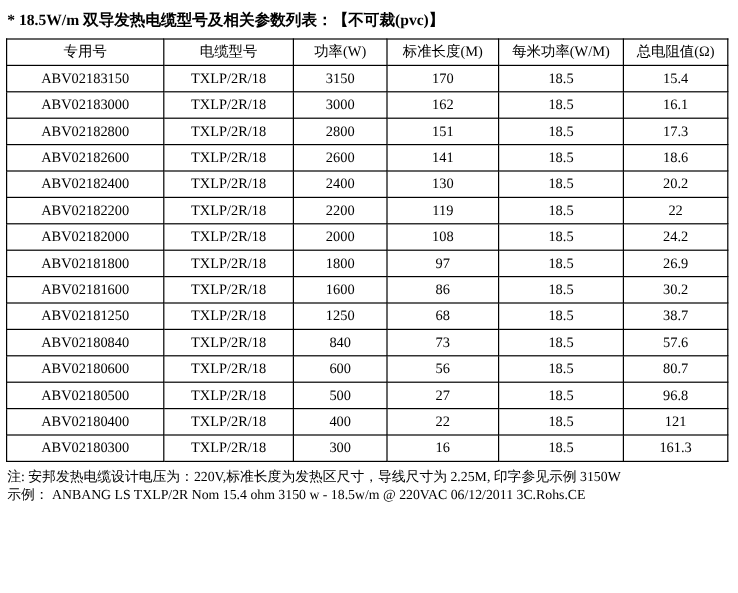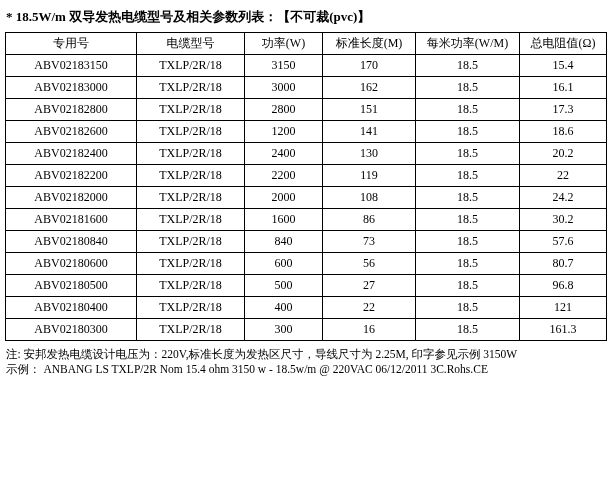--- a/index.html
+++ b/index.html
@@ -113,21 +113,21 @@
         <td>ABV02182800</td>
         <td>TXLP/2R/18</td>
         <td>2800</td>
         <td>151</td>
         <td>18.5</td>
         <td>17.3</td>
       </tr>
       <tr>
         <td>ABV02182600</td>
         <td>TXLP/2R/18</td>
-        <td>1200</td>
+        <td>2600</td>
         <td>141</td>
         <td>18.5</td>
         <td>18.6</td>
       </tr>
       <tr>
         <td>ABV02182400</td>
         <td>TXLP/2R/18</td>
         <td>2400</td>
         <td>130</td>
         <td>18.5</td>
@@ -143,26 +143,42 @@
       </tr>
       <tr>
         <td>ABV02182000</td>
         <td>TXLP/2R/18</td>
         <td>2000</td>
         <td>108</td>
         <td>18.5</td>
         <td>24.2</td>
       </tr>
       <tr>
+        <td>ABV02181800</td>
+        <td>TXLP/2R/18</td>
+        <td>1800</td>
+        <td>97</td>
+        <td>18.5</td>
+        <td>26.9</td>
+      </tr>
+      <tr>
         <td>ABV02181600</td>
         <td>TXLP/2R/18</td>
         <td>1600</td>
         <td>86</td>
         <td>18.5</td>
         <td>30.2</td>
+      </tr>
+      <tr>
+        <td>ABV02181250</td>
+        <td>TXLP/2R/18</td>
+        <td>1250</td>
+        <td>68</td>
+        <td>18.5</td>
+        <td>38.7</td>
       </tr>
       <tr>
         <td>ABV02180840</td>
         <td>TXLP/2R/18</td>
         <td>840</td>
         <td>73</td>
         <td>18.5</td>
         <td>57.6</td>
       </tr>
       <tr>

